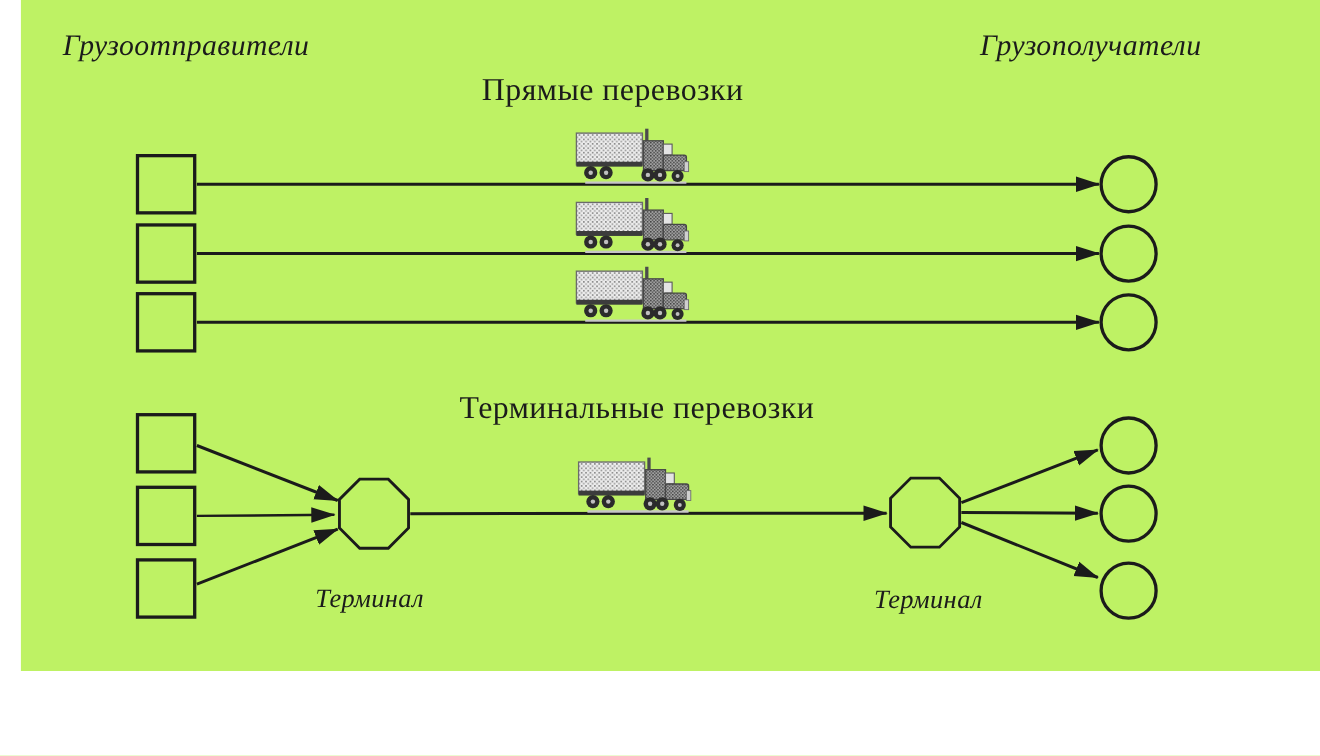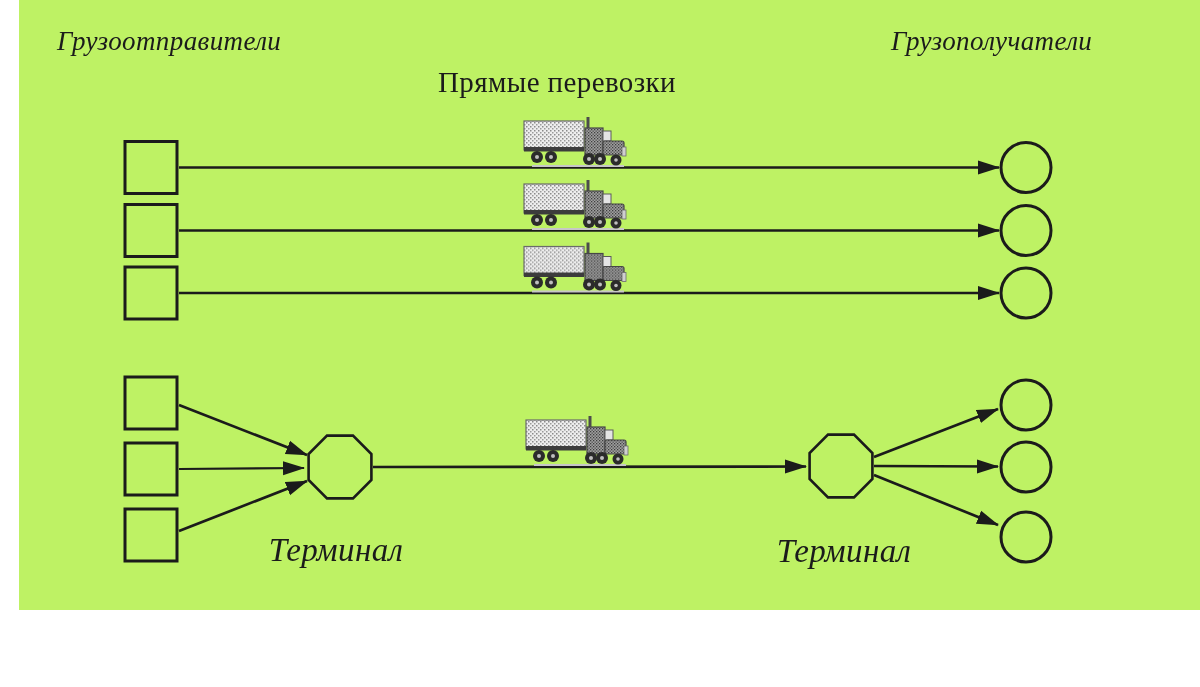--- a/index.html
+++ b/index.html
@@ -9,21 +9,21 @@
   }
   svg.diagram{position:absolute;left:0;top:0;width:1200px;height:687px;}
   .txt{
     position:absolute;white-space:nowrap;color:#1b1b1b;
     font-family:"Liberation Serif", serif;letter-spacing:0.4px;
   }
   .italic{font-style:italic;}
   .center{transform:translateX(-50%);}
   .corner-label{font-size:27px;}
   .section-title{font-size:29px;}
-  .terminal-label{font-size:33px;}
+  .terminal-label{font-size:24px;}
   .caption{
     position:absolute;left:33px;top:624px;width:1132px;
     font-size:29px;text-align:justify;text-align-last:justify;
     letter-spacing:0.4px;color:#1b1b1b;
   }
 </style>
 </head>
 <body>
 
 <div class="page">
@@ -109,18 +109,19 @@
       <use href="#truck" x="505" y="413" stroke="none"></use>
     </g>
   </svg>
 
   <div class="txt italic corner-label" style="left:38px;top:26px;">Грузоотправители</div>
 
   <div class="txt section-title center" style="left:538px;top:66px;">Прямые перевозки</div>
 
   <div class="txt italic corner-label" style="left:872px;top:26px;">Грузополучатели</div>
 
+  <div class="txt section-title center" style="left:560px;top:355px;">Терминальные перевозки</div>
 
   <div class="txt italic terminal-label center" style="left:317px;top:532px;">Терминал</div>
 
   <div class="txt italic terminal-label center" style="left:825px;top:533px;">Терминал</div>
 
 </div>
 
 </body></html>

